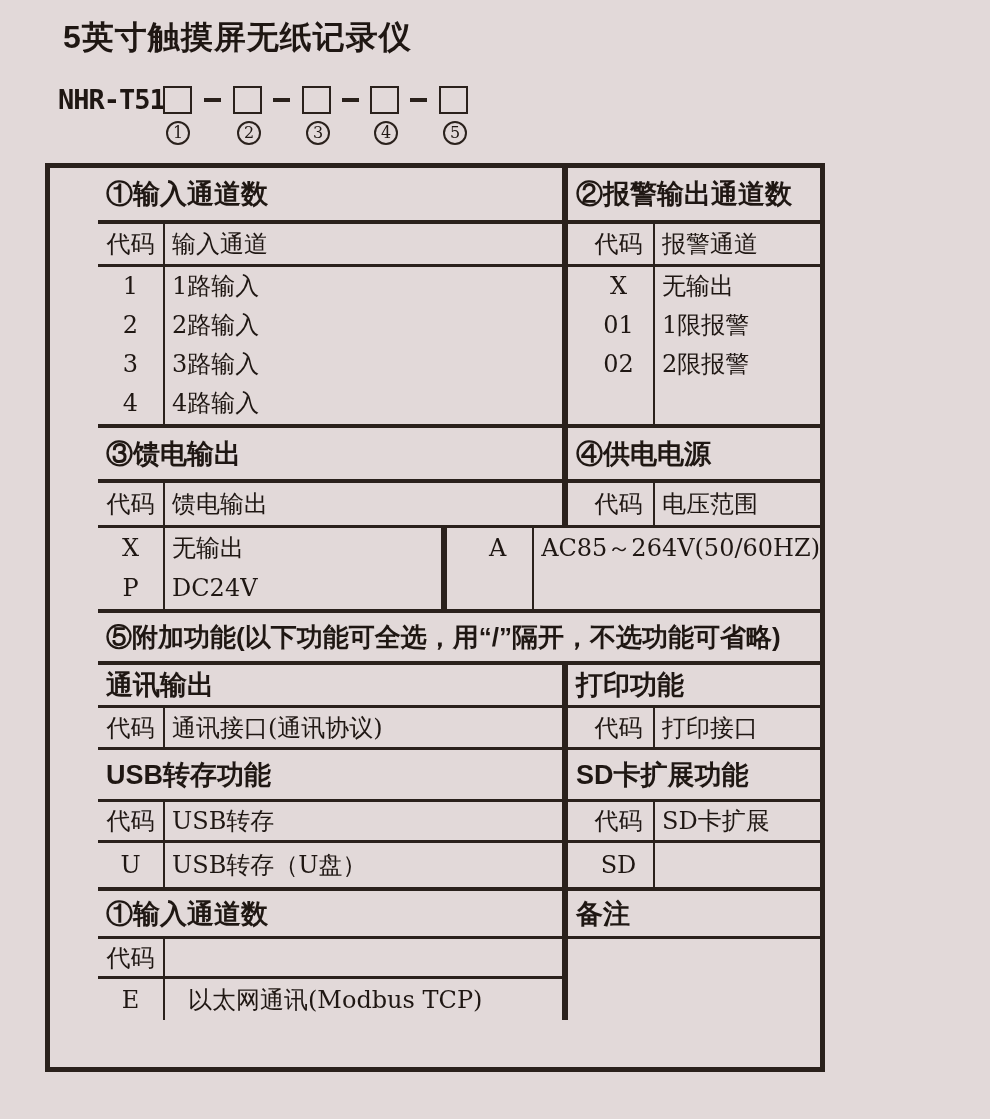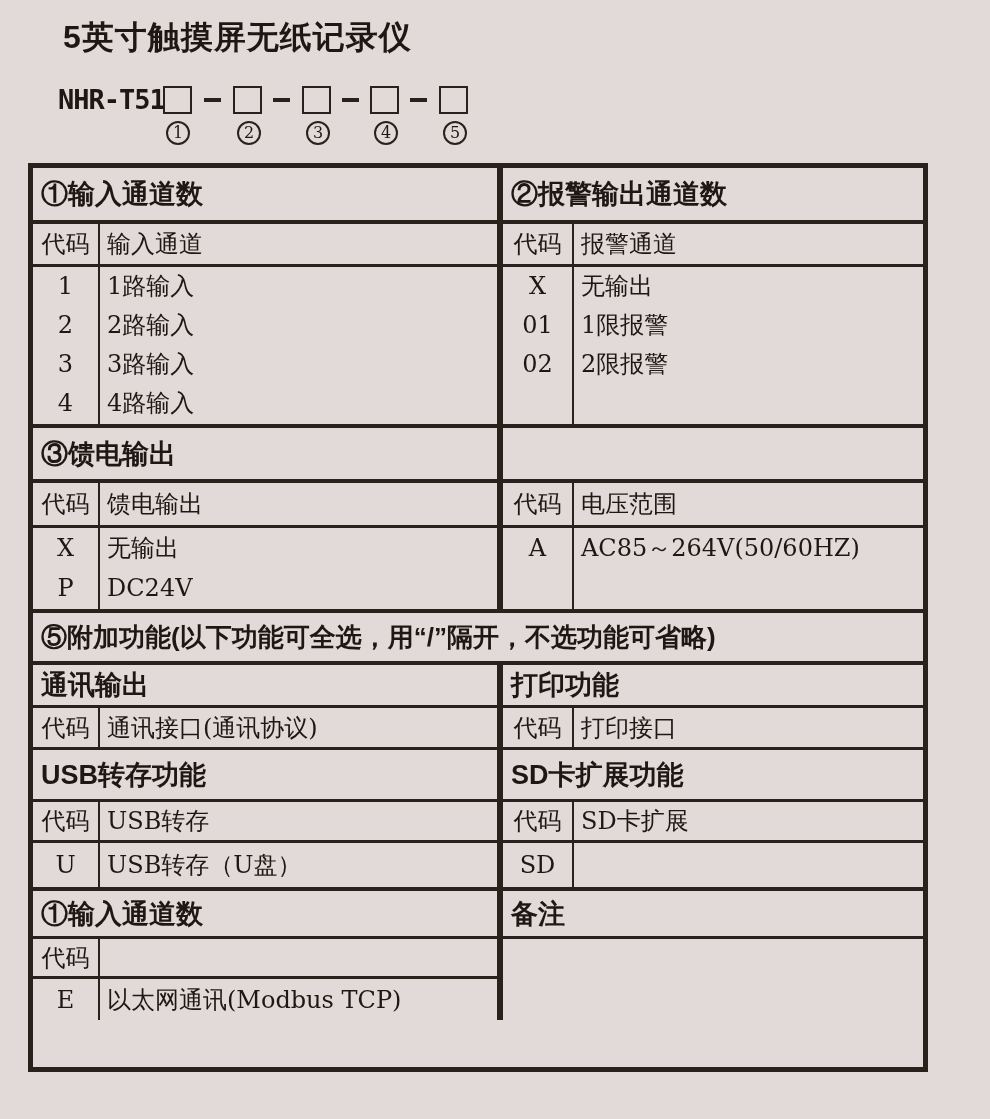--- a/index.html
+++ b/index.html
@@ -38,37 +38,38 @@
     background:var(--line);
   }
   .pos-circle{
     position:absolute;top:121px;width:24px;height:24px;
     border:2px solid var(--line);border-radius:50%;
     font-family:"DejaVu Serif","Liberation Serif",serif;
     font-size:16px;line-height:20px;text-align:center;
   }
   
   .otable{
-    position:absolute;left:28px;top:163px;
-    width:900px;height:909px;
+    position:absolute;left:45px;top:163px;
+    width:780px;height:909px;
     border:5px solid var(--line);
+    padding-left:48px;
   }
   .band{display:flex;width:100%;}
   .half-l{width:470px;border-right:6px solid var(--line);display:flex;}
   .half-r{flex:1;display:flex;}
   .bb4{border-bottom:4px solid var(--line);}
   .bb3{border-bottom:3px solid var(--line);}
   .title-cell{
     display:flex;align-items:center;
     padding-left:8px;
     font-size:27px;font-weight:bold;
     font-family:"Liberation Sans", sans-serif;
     width:100%;
   }
-  .serif{font-family:"DejaVu Serif","Liberation Serif",serif;}
+  .serif{font-family:"DejaVu Serif","Liberation Serif",serif;gap:16px;}
   .col-code{
     width:67px;border-right:2px solid var(--line);
     text-align:center;flex-shrink:0;
   }
   .col-code-r{
     width:71px;border-right:2px solid var(--line);
     text-align:center;flex-shrink:0;
   }
   .col-desc{flex:1;padding-left:7px;}
   .hdr{font-size:24px;}
@@ -163,20 +164,23 @@
           <div class="dline">1限报警</div>
           <div class="dline">2限报警</div>
         </div>
       </div>
     </div>
 
     <div class="band bb4" style="height:55px">
       <div class="half-l">
           <div class="title-cell">③馈电输出</div>
         </div>
+      <div class="half-r">
+          <div class="title-cell">④供电电源</div>
+        </div>
     </div>
 
     <div class="band bb3 serif hdr" style="height:45px">
       <div class="half-l">
         <div class="col-code">代码</div>
         <div class="col-desc">馈电输出</div>
       </div>
       <div class="half-r">
         <div class="col-code-r">代码</div>
         <div class="col-desc">电压范围</div>

